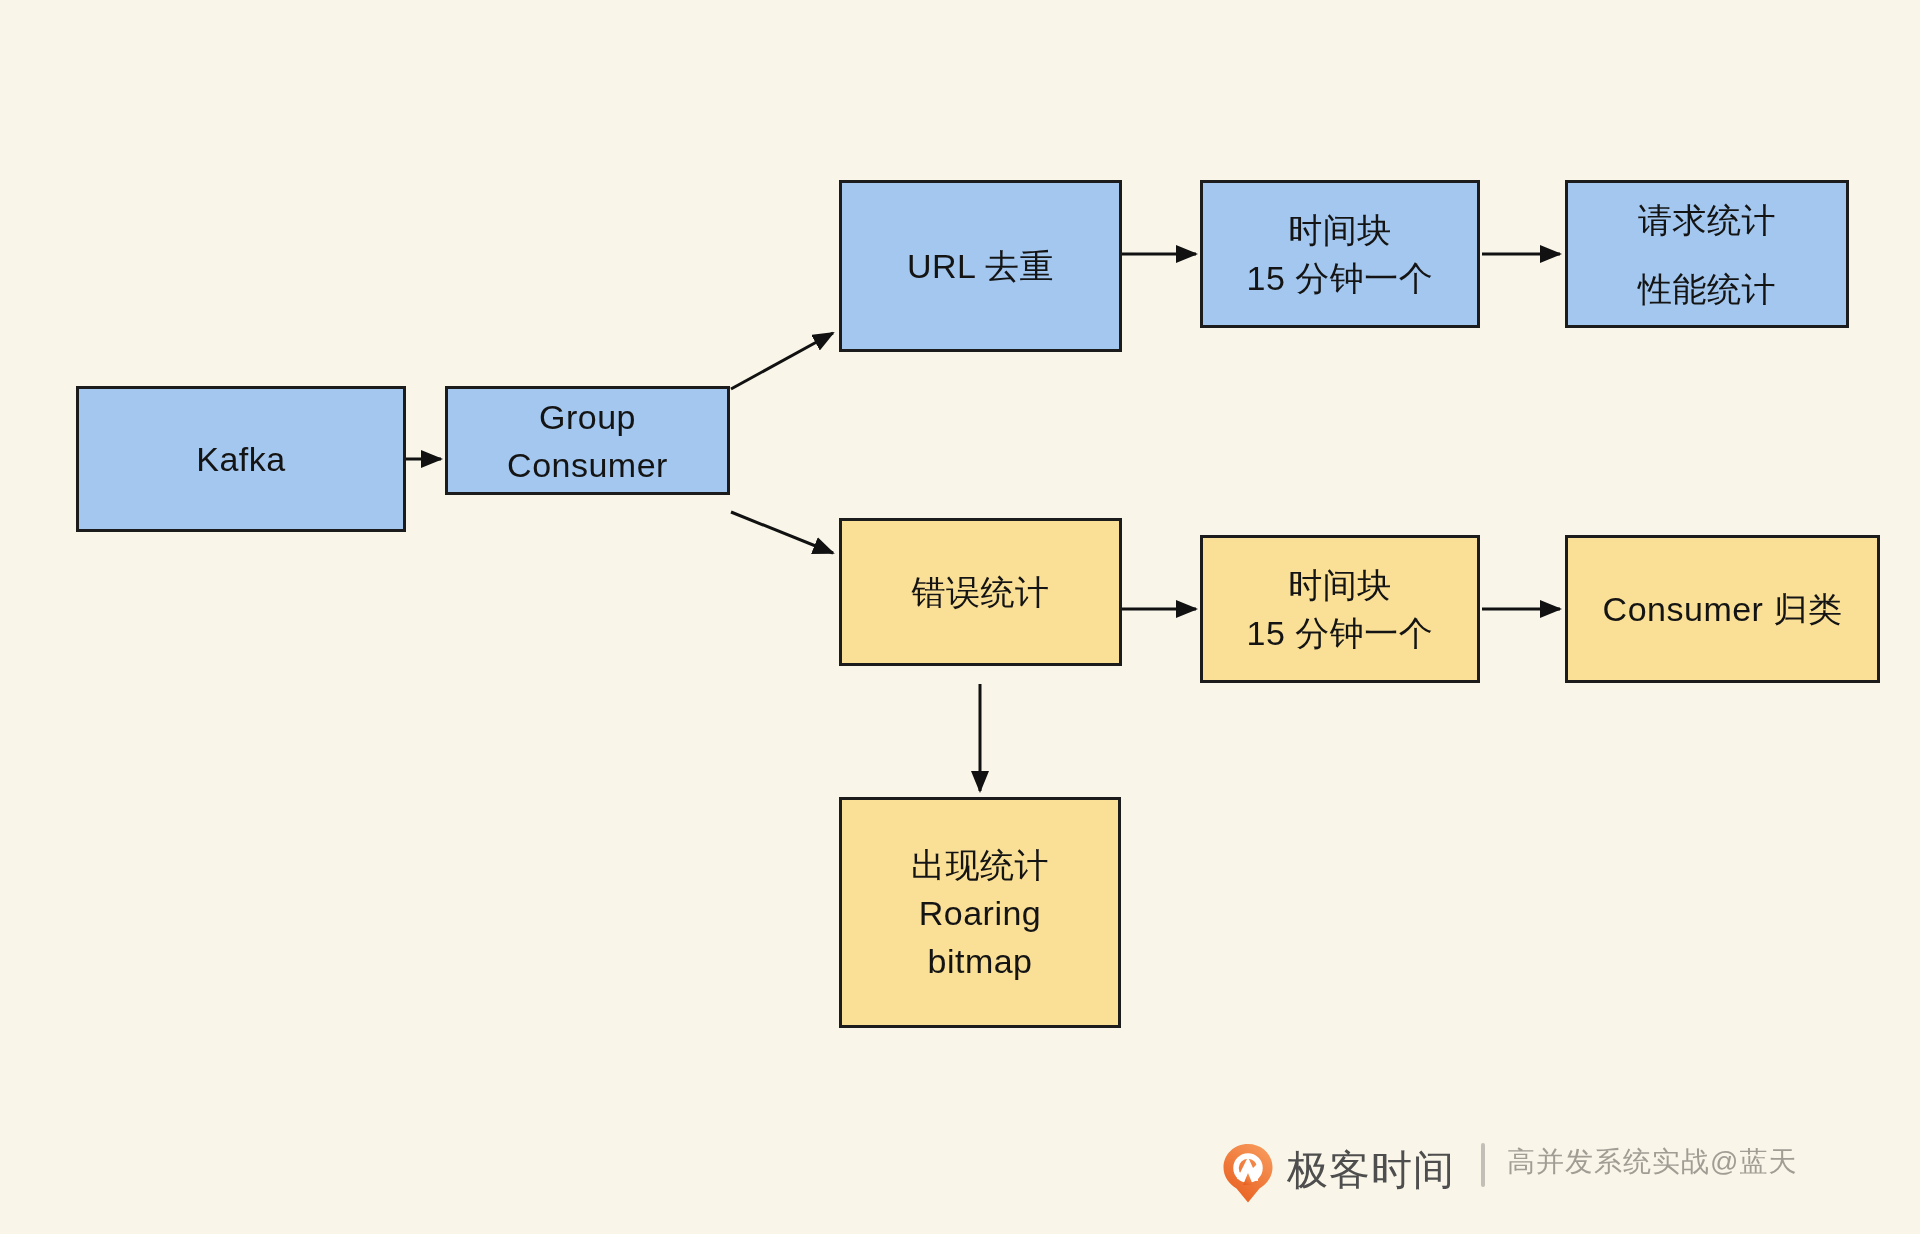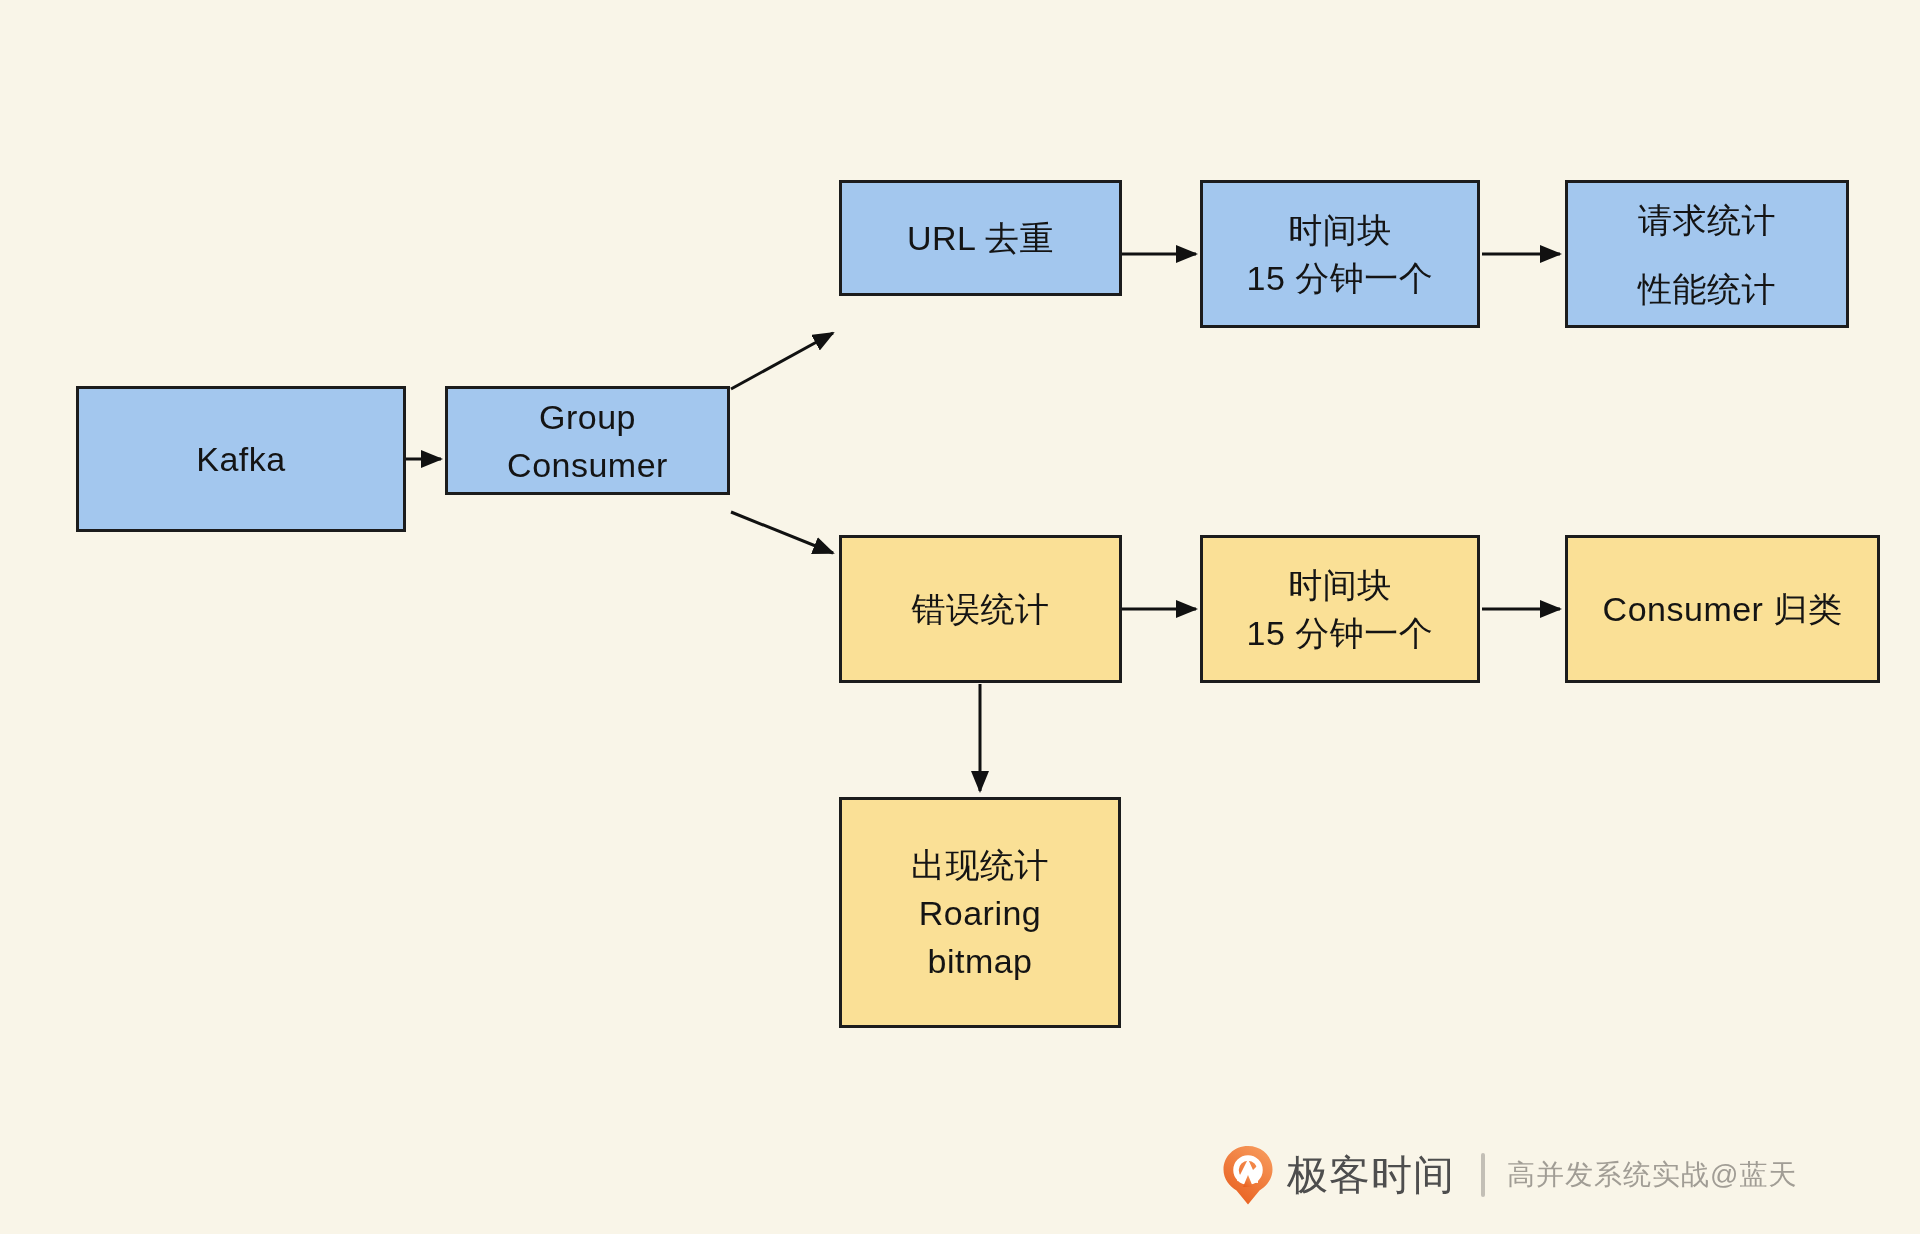--- a/index.html
+++ b/index.html
@@ -17,31 +17,31 @@
     border:3px solid #1C1C1C;
     display:flex;flex-direction:column;align-items:center;justify-content:center;
     text-align:center;color:#141414;
     font-size:34px;line-height:48px;letter-spacing:0.5px;
   }
   .node.blue{background:#A3C7EE;}
   .node.yellow{background:#FAE096;}
 
   .n-kafka{left:76px;top:386px;width:330px;height:146px;}
   .n-gc{left:445px;top:386px;width:285px;height:109px;}
-  .n-url{left:839px;top:180px;width:283px;height:116px;}
+  .n-url{left:839px;top:180px;width:283px;height:172px;}
   .n-tbt{left:1200px;top:180px;width:280px;height:148px;}
   .n-req{left:1565px;top:180px;width:284px;height:148px;gap:21px;}
-  .n-err{left:839px;top:535px;width:283px;height:148px;}
+  .n-err{left:839px;top:518px;width:283px;height:148px;}
   .n-tbb{left:1200px;top:535px;width:280px;height:148px;}
   .n-sim{left:1565px;top:535px;width:315px;height:148px;}
   .n-occ{left:839px;top:797px;width:282px;height:231px;}
 
   .footer{
     position:absolute;left:1222px;top:1143px;height:64px;
-    display:flex;align-items:center;gap:13px;
+    display:flex;align-items:flex-start;gap:13px;
   }
   .footer .logo{width:52px;height:61px;flex:0 0 auto;}
   .footer .brand{font-size:41px;color:#4E4E4E;font-weight:500;letter-spacing:1px;}
   .footer .bar{
     width:4px;height:44px;background:#C3BFB6;border-radius:2px;
     margin:0 9px 0 13px;
     
     overflow:hidden;color:transparent;font-size:0;
   }
   .footer .course{font-size:28px;color:#A19D95;font-weight:400;letter-spacing:1px;}

